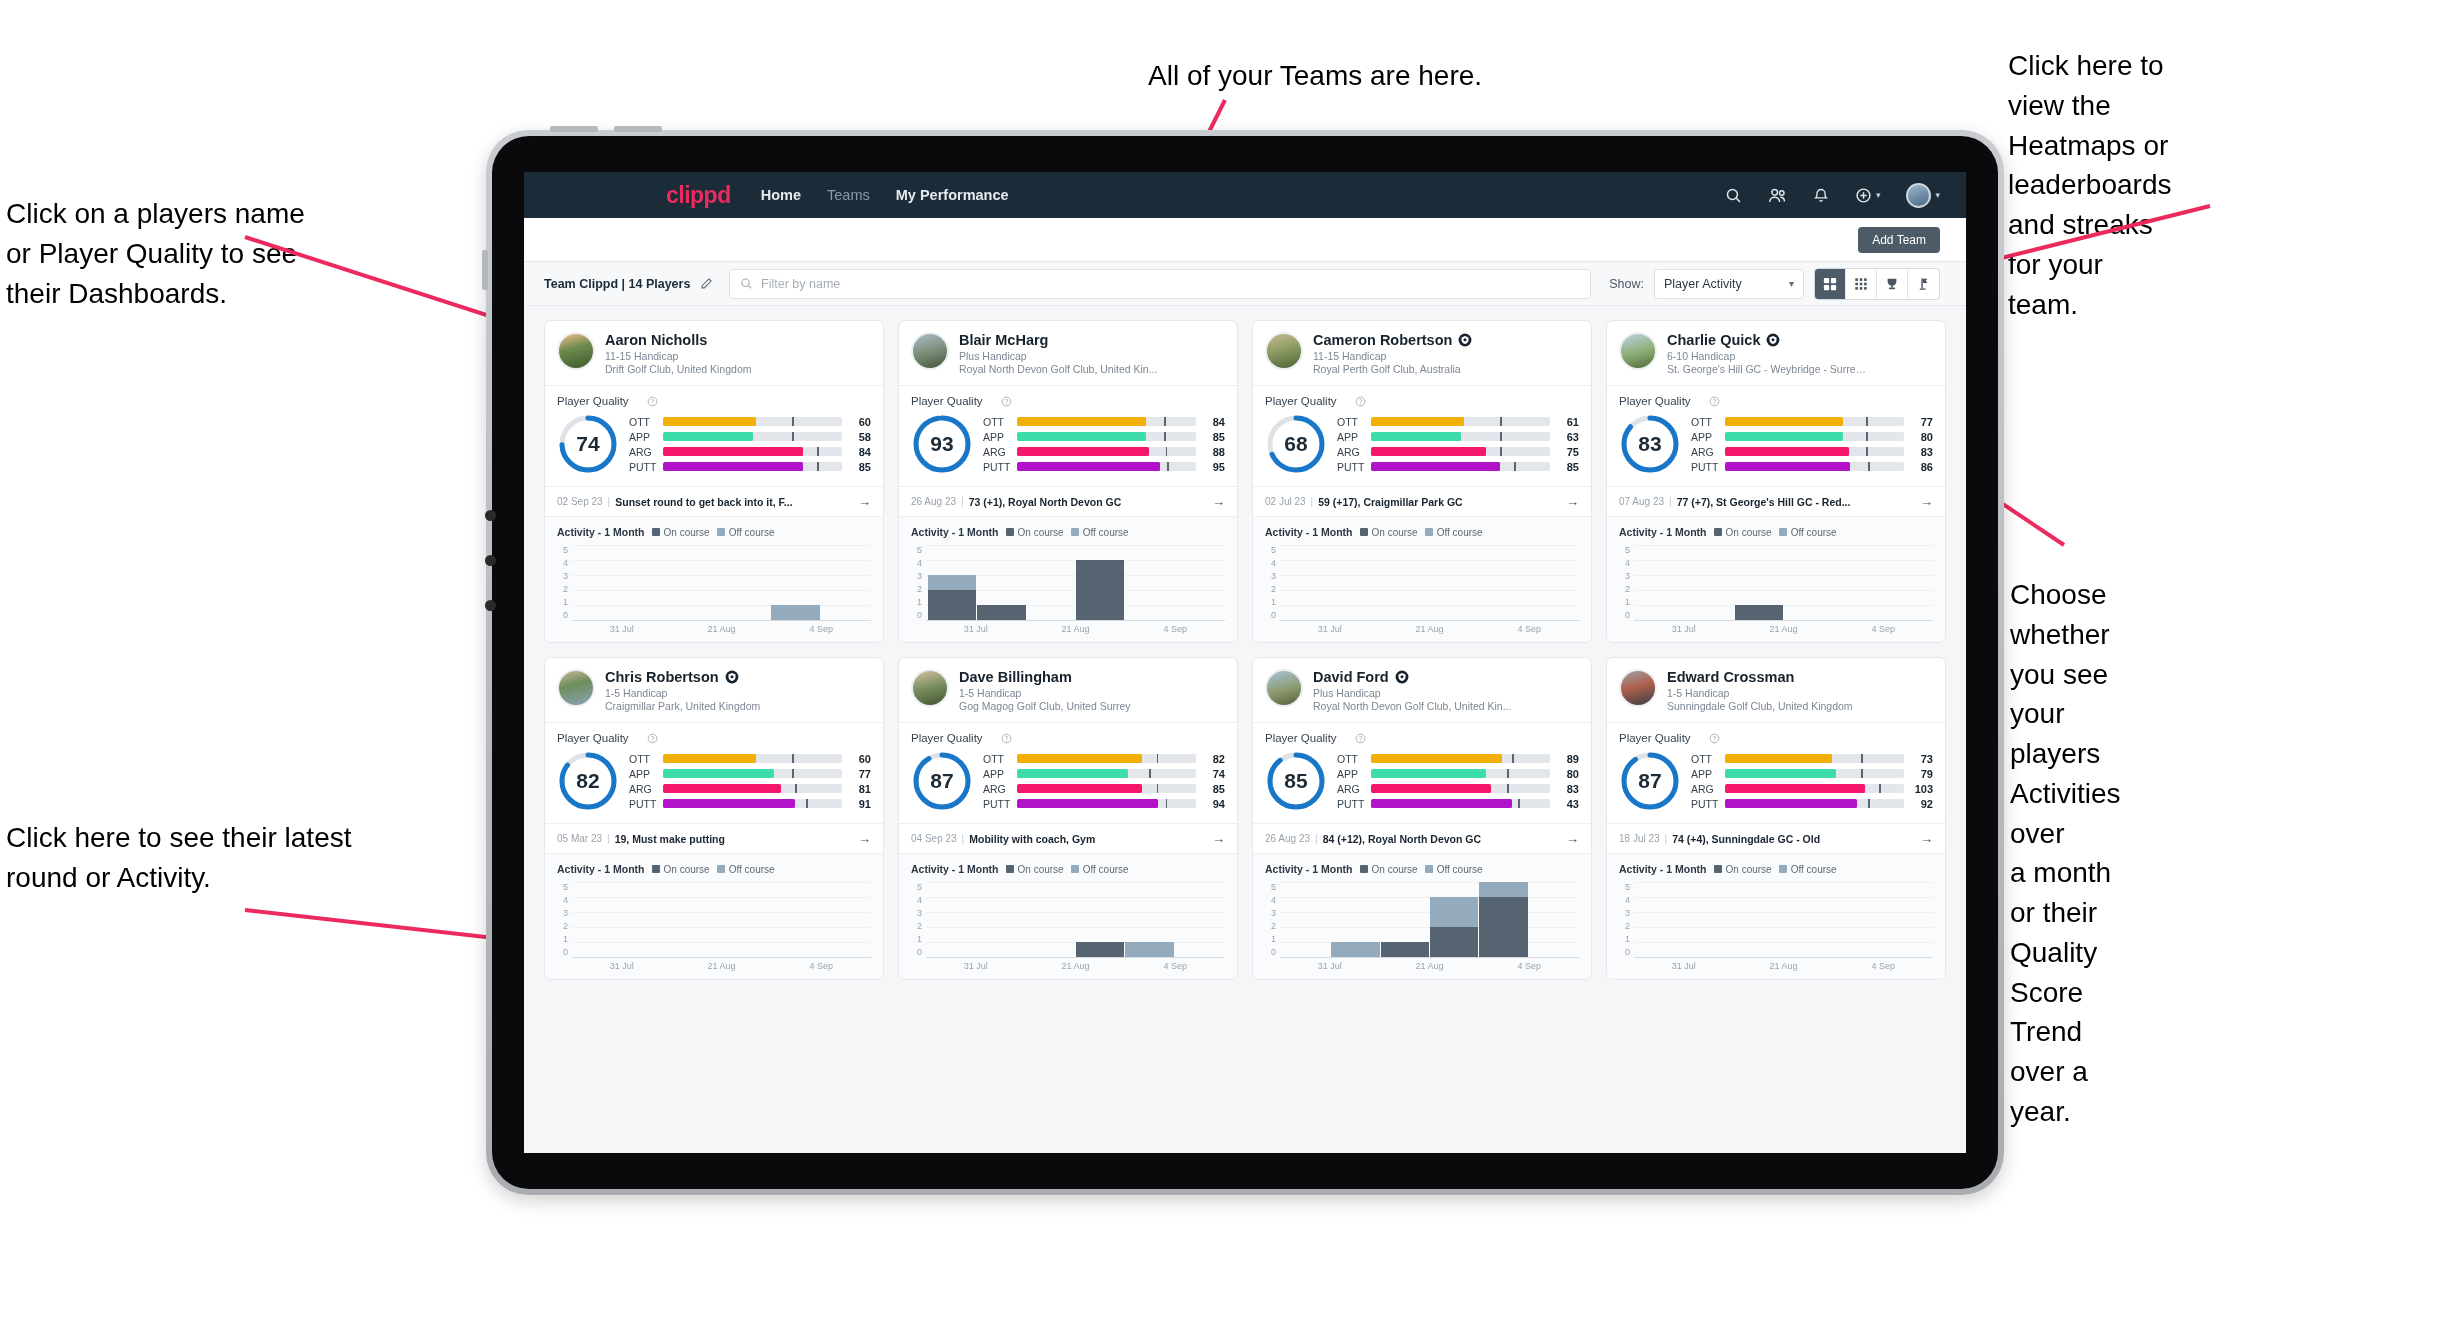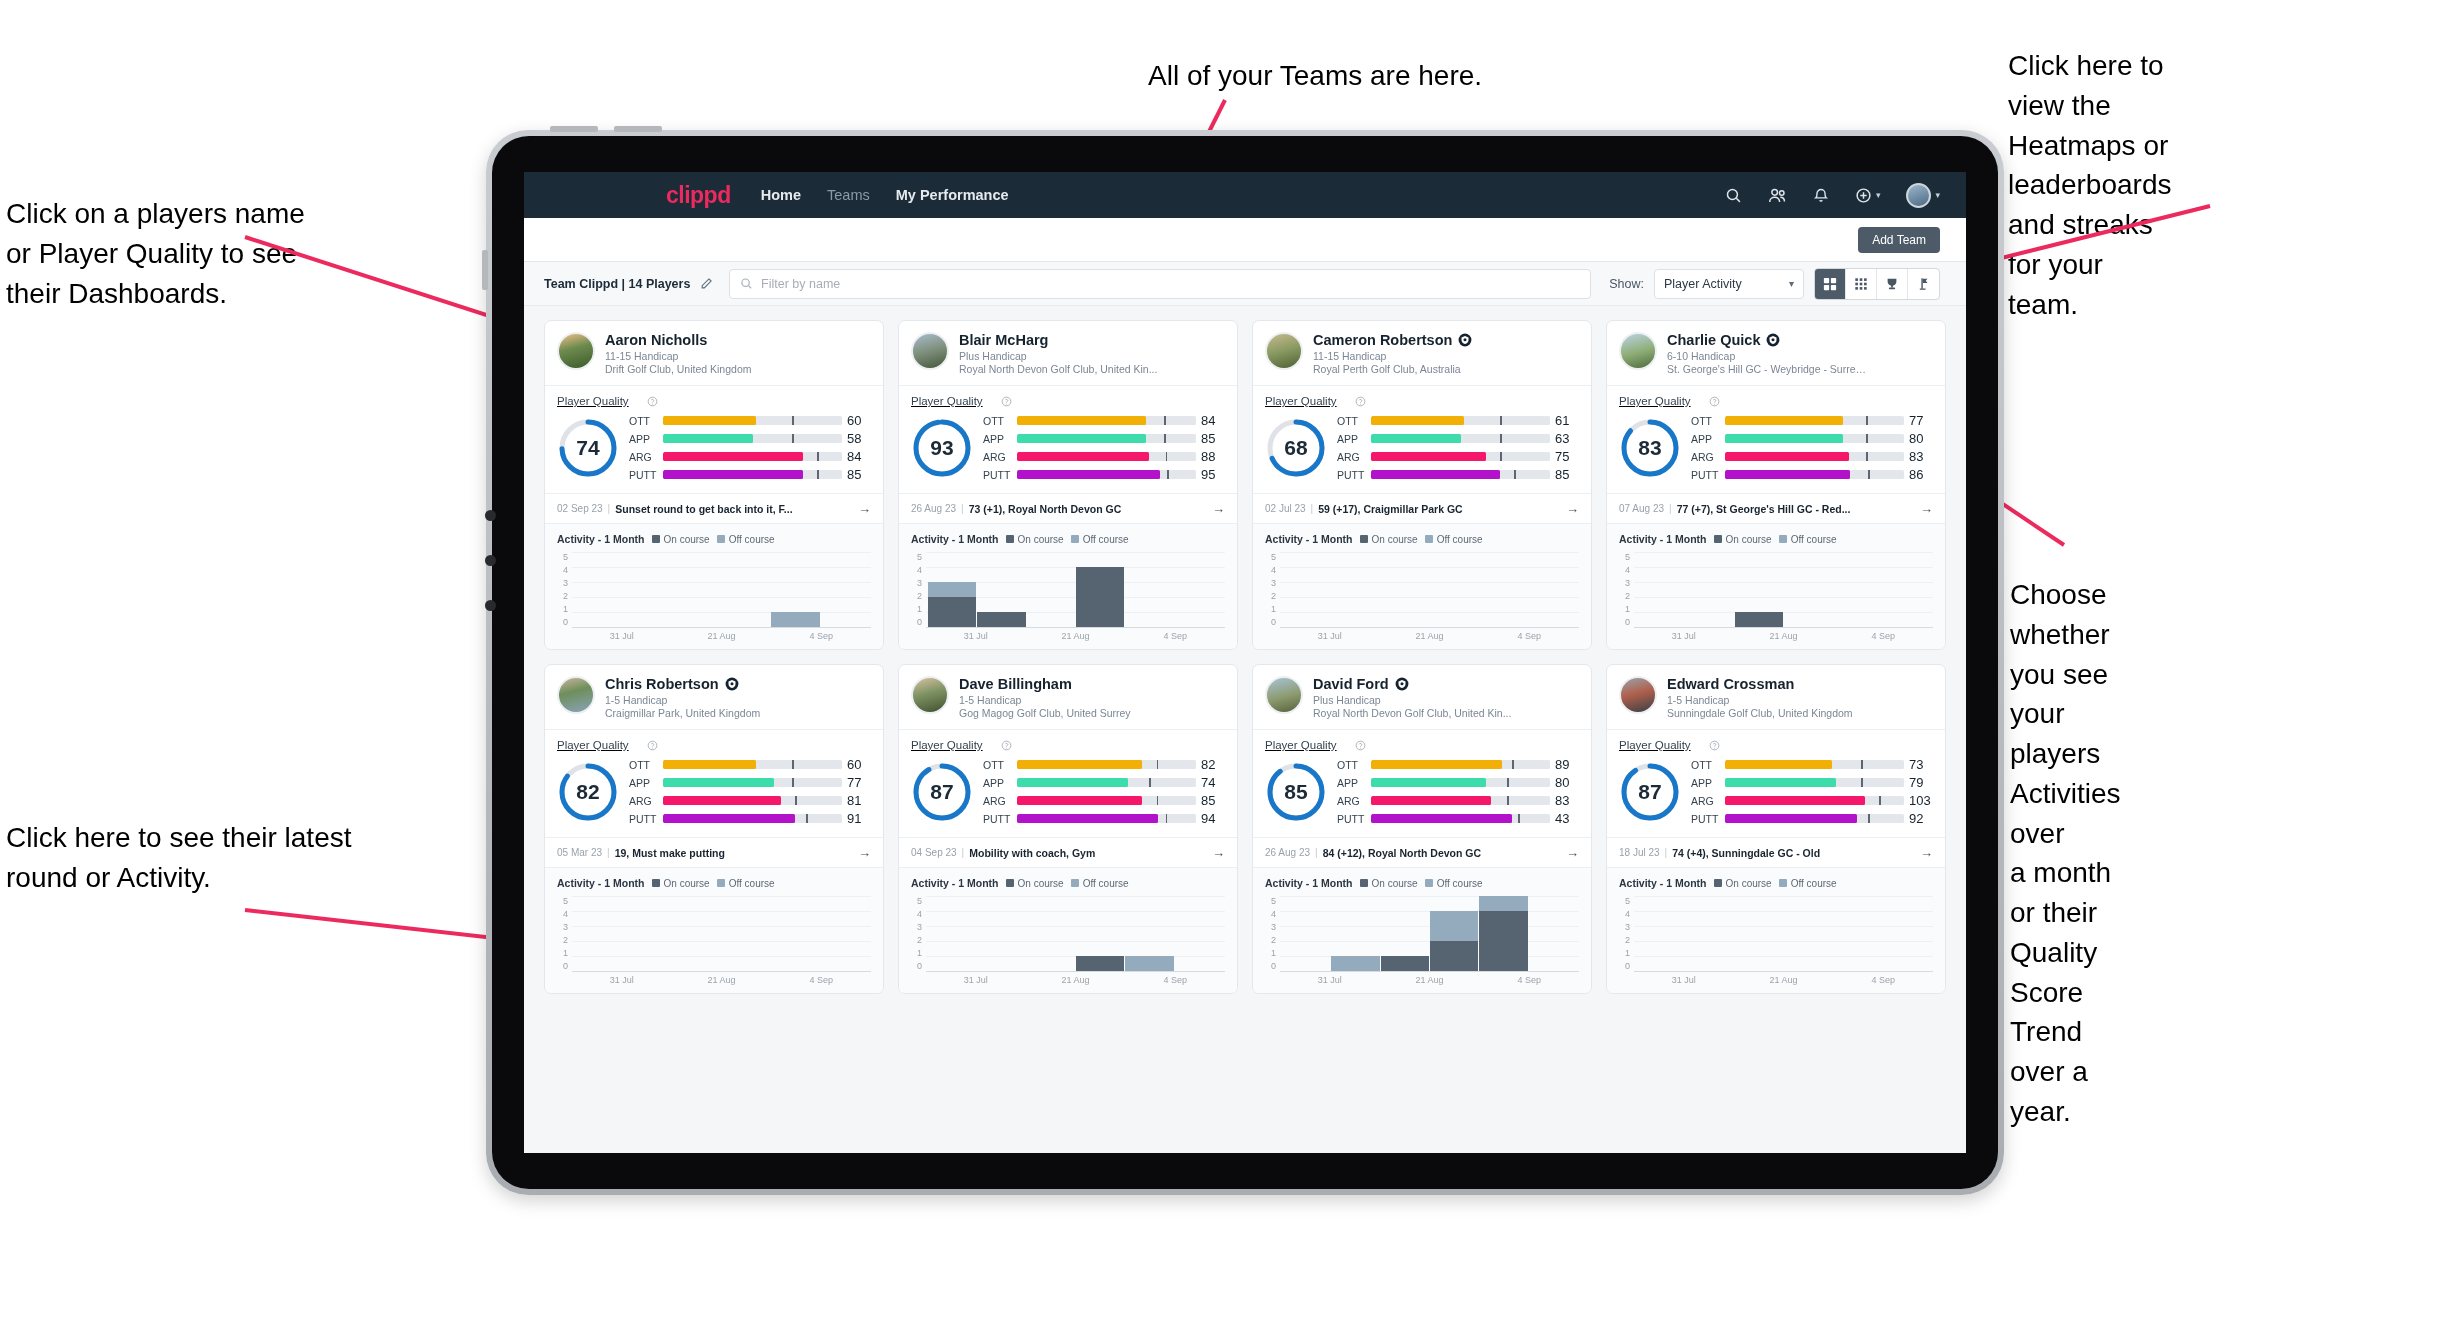--- a/index.html
+++ b/index.html
@@ -163,40 +163,40 @@
   .c-hcap { font-size: 10.5px; color: #7b8794; margin-top: 2px; }
   .c-club {
     font-size: 10.5px; color: #7b8794; margin-top: 1px;
     white-space: nowrap; overflow: hidden; text-overflow: ellipsis; max-width: 200px;
   }
 
   .c-div { height: 1px; background: #eceff2; }
 
   
   .c-qual { padding: 9px 12px 11px 12px; }
-  .q-title-row { display: flex; align-items: center; gap: 18px; margin-bottom: 6px; text-decoration: underline; }
+  .q-title-row { display: flex; align-items: center; gap: 18px; margin-bottom: 6px; }
   .q-title { font-size: 11.5px; color: #35424e; font-weight: 500; }
   .help-ic { width: 11px; height: 11px; color: #a6aeb6; }
   .q-body { display: flex; align-items: center; gap: 10px; }
   .ring { position: relative; width: 62px; height: 62px; flex: none; }
   .ring svg { transform: rotate(-90deg); display: block; }
   .ring-val {
     position: absolute; inset: 0; display: flex; align-items: center; justify-content: center;
     font-size: 21px; font-weight: 600; color: #1c2b37;
   }
   .bars { flex: 1; display: flex; flex-direction: column; gap: 3px; }
   .bar-row { display: flex; align-items: center; gap: 5px; }
   .bar-lbl { font-size: 10.5px; color: #35424e; width: 29px; flex: none; }
   .bar-track {
     flex: 1; height: 9px; background: #e3e6ea; border-radius: 1.5px;
     position: relative; overflow: hidden;
   }
   .bar-fill { position: absolute; left: 0; top: 0; bottom: 0; border-radius: 1.5px; }
   .bar-tick { position: absolute; top: 0; bottom: 0; width: 1.8px; background: #5b6672; }
-  .bar-num { font-size: 13px; font-weight: 400; color: #16232e; width: 24px; text-align: left; flex: none; }
+  .bar-num { font-size: 11px; font-weight: 700; color: #16232e; width: 24px; text-align: right; flex: none; }
 
   
   .c-round {
     display: flex; align-items: center; gap: 5px;
     padding: 7px 12px; border-top: 1px solid #eceff2; border-bottom: 1px solid #eceff2;
     background: #fff; cursor: pointer;
   }
   .r-date { font-size: 10px; color: #98a2ac; flex: none; }
   .r-sep { font-size: 10px; color: #c3cad1; }
   .r-txt {

